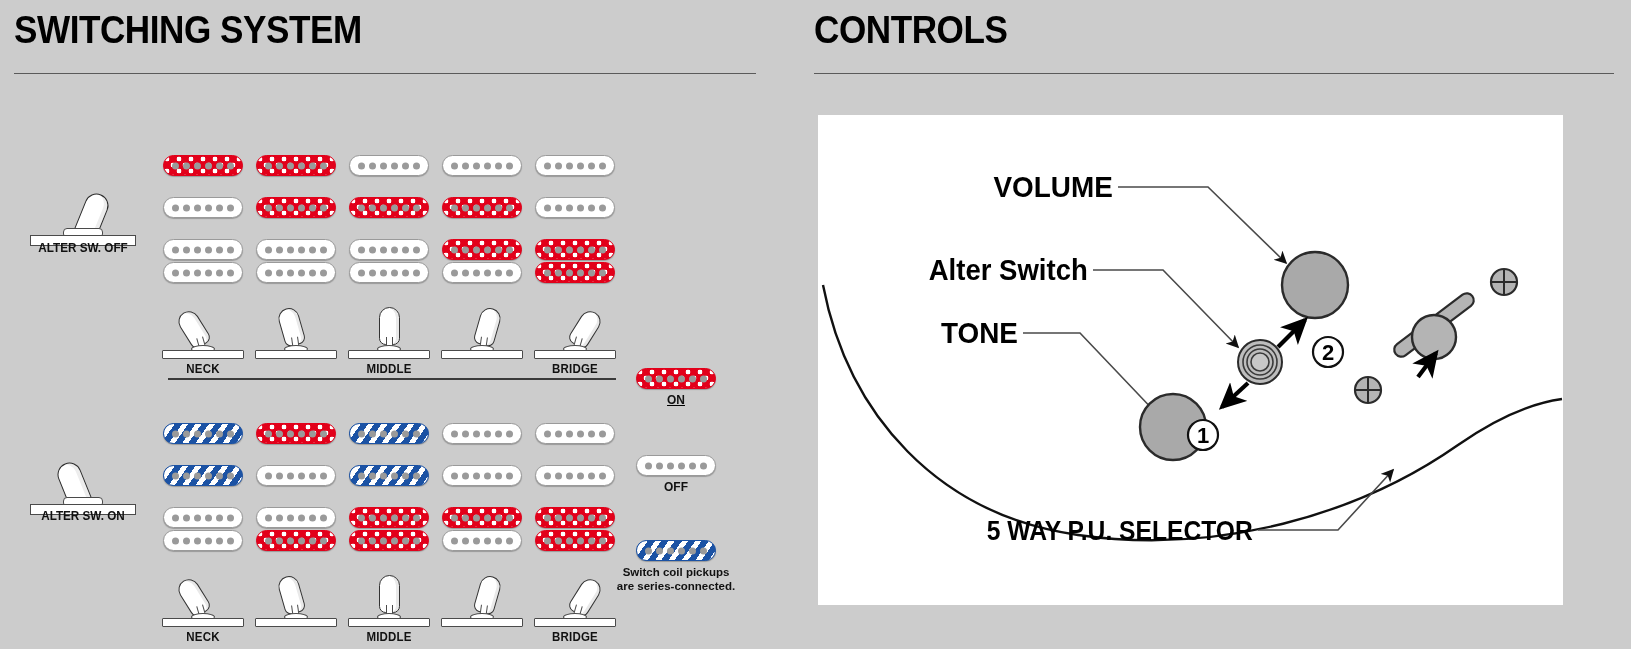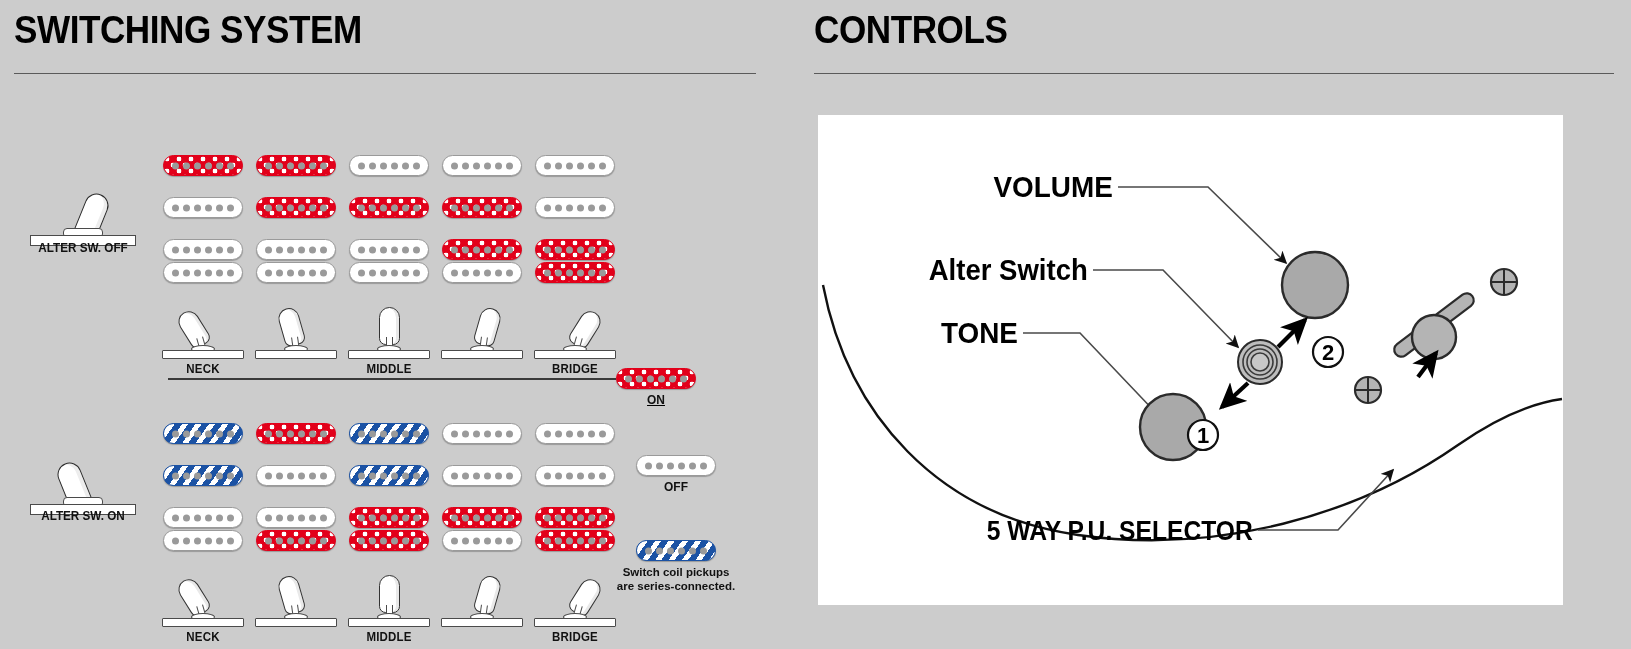--- a/index.html
+++ b/index.html
@@ -753,21 +753,21 @@
         </div>
         <div class="lever" style="left: 369px; top: 146px;">
           <div class="knob" style="transform: rotate(32deg);"></div>
           <div class="stem" style="transform: rotate(16deg); transform-origin: 50% 100%;"></div>
           <div class="foot"></div>
           <div class="plate"></div>
         </div>
         <div class="pos-label" style="left: 369px; top: 207px;">BRIDGE</div>
       </div>
 
-    <div class="legend-item" style="left:608px;top:368px;text-decoration:underline;">
+    <div class="legend-item" style="left:628px;top:368px;text-decoration:underline;">
       <div class="coil on">
         <div class="poles">
             <i></i>
             <i></i>
             <i></i>
             <i></i>
             <i></i>
             <i></i>
           </div>
       </div>

